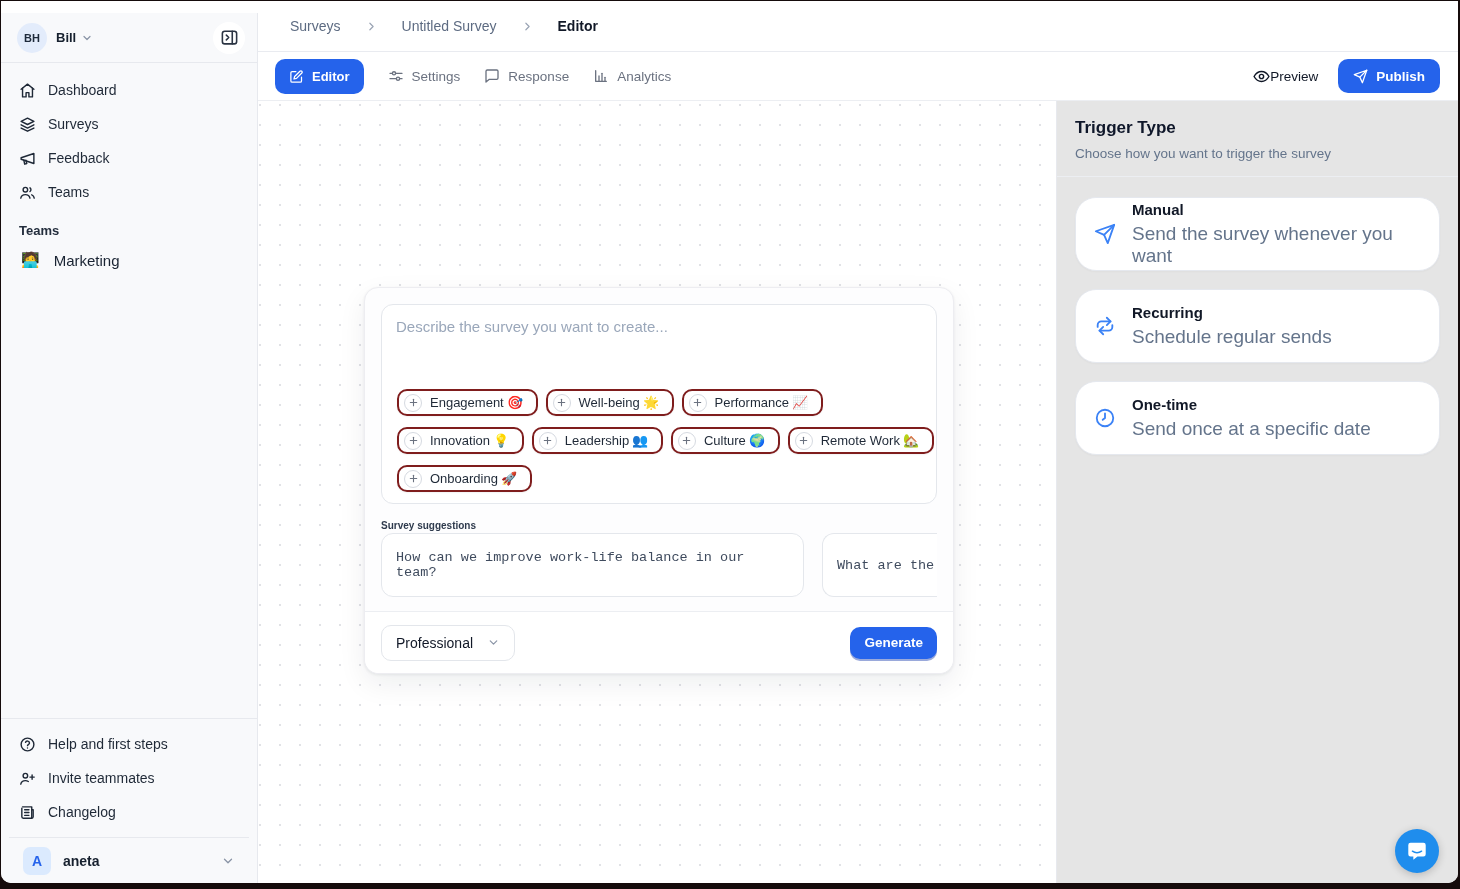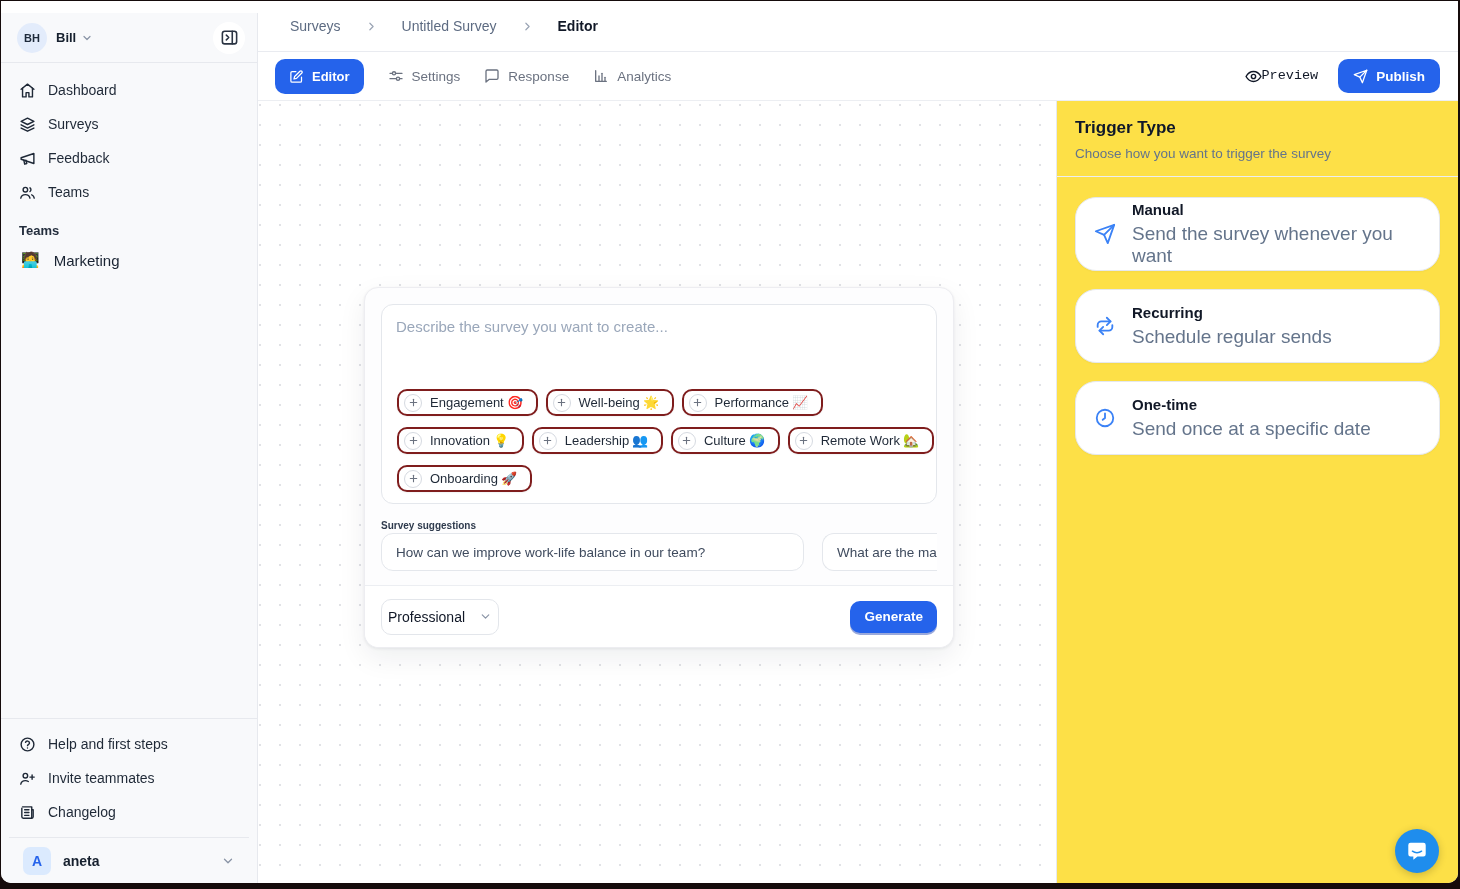--- a/index.html
+++ b/index.html
@@ -77,22 +77,22 @@
     display:flex; align-items:center; gap:8px; background:#2563eb; color:#fff;
     border:none; border-radius:10px; height:35px; padding:0 14px;
     font-size:13px; font-weight:bold; cursor:pointer; font-family:inherit;
   }
   .tab-item {
     display:flex; align-items:center; gap:8px; background:none; border:none;
     color:#6b7280; font-size:13.5px; margin-left:24px; cursor:pointer; font-family:inherit;
   }
   .toolbar-right { margin-left:auto; display:flex; align-items:center; gap:20px; }
   .preview-btn {
-    display:flex; gap:0; background:none; border:none;
-    color:#111827; font-size:13.5px; cursor:pointer; font-family:Liberation Mono, monospace;
+    display:flex; align-items:center; gap:0; background:none; border:none;
+    color:#111827; font-size:13.5px; cursor:pointer; font-family:Liberation Sans, sans-serif;
   }
   .publish-btn {
     display:flex; align-items:center; gap:8px; background:#2563eb; color:#fff;
     border:none; border-radius:10px; height:34px; padding:0 15px;
     font-size:13.5px; font-weight:bold; cursor:pointer; font-family:inherit;
   }
   .content { flex:1; display:flex; min-height:0; }
   .canvas {
     flex:1; position:relative; overflow:hidden; background:#fff;
     background-image:radial-gradient(#e1e2e6 1.1px, transparent 1.2px);
@@ -122,42 +122,42 @@
     box-shadow:0 1px 1.5px rgba(16,24,40,.05); white-space:nowrap;
   }
   .chip .plus {
     width:18px; height:18px; border-radius:50%; border:1px solid #d6dae1;
     display:flex; align-items:center; justify-content:center; color:#6b7280;
   }
   .suggestions { padding:0 16px 14px 16px; }
   .suggestions-title { font-size:10px; font-weight:bold; color:#2e3a4d; margin-bottom:2px; }
   .suggestion-row { display:flex; gap:18px; overflow:hidden; }
   .suggestion-card {
-    min-width:423px; width:423px; height:38px; background:#fff;
+    min-width:423px; width:423px; height:64px; background:#fff;
     border:1px solid #e4e7ec; border-radius:12px; padding:10px 14px;
-    font-size:13.5px; color:#3f4b5e; cursor:pointer; text-align:left; font-family:Liberation Sans, sans-serif;
+    font-size:13.5px; color:#3f4b5e; cursor:pointer; text-align:left; font-family:Liberation Mono, monospace;
   }
   .suggestion-card.clipped { min-width:300px; width:300px; border-radius:12px 0 0 12px; border-right:none; overflow:hidden; white-space:nowrap; }
   .card-footer {
     border-top:1px solid #eceef2; background:#fff; border-radius:0 0 14px 14px;
     height:62px; display:flex; align-items:center; padding:0 16px;
   }
   .tone-select {
     display:flex; align-items:center; gap:14px; background:#fff;
-    border:1px solid #e3e6eb; border-radius:10px; height:36px; padding:0 6px;
+    border:1px solid #e3e6eb; border-radius:10px; height:36px; padding:0 14px;
     font-size:14px; color:#111827; cursor:pointer; font-family:inherit;
   }
   .tone-select .chev { color:#8a94a6; display:flex; }
   .generate-btn {
     margin-left:auto; background:#2563eb; color:#fff; border:none; border-radius:10px;
     height:32px; padding:0 14px; font-size:13.5px; font-weight:bold; cursor:pointer;
     font-family:inherit; box-shadow:0 2px 0 rgba(30,64,175,.45);
   }
   
-  .right-panel { width:402px; min-width:402px; background:#fde047; border-left:1px solid #e7e9ee; }
+  .right-panel { width:402px; min-width:402px; background:#e5e5e5; border-left:1px solid #e7e9ee; }
   .panel-header { padding:17px 18px 15px 18px; border-bottom:1px solid #eceef2; }
   .panel-title { font-size:17px; font-weight:bold; color:#0f172a; margin-bottom:8px; }
   .panel-subtitle { font-size:13.5px; color:#64748b; }
   .panel-options { padding:20px 18px; display:flex; flex-direction:column; gap:18px; }
   .option-card {
     background:#fff; border:1px solid #e5e8ee; border-radius:21px; height:74px;
     display:flex; align-items:center; padding:0 18px; gap:16px; cursor:pointer;
     text-align:left; font-family:inherit; box-shadow:0 1px 2px rgba(16,24,40,.03);
   }
   .option-icon { color:#3b82f6; display:flex; }

